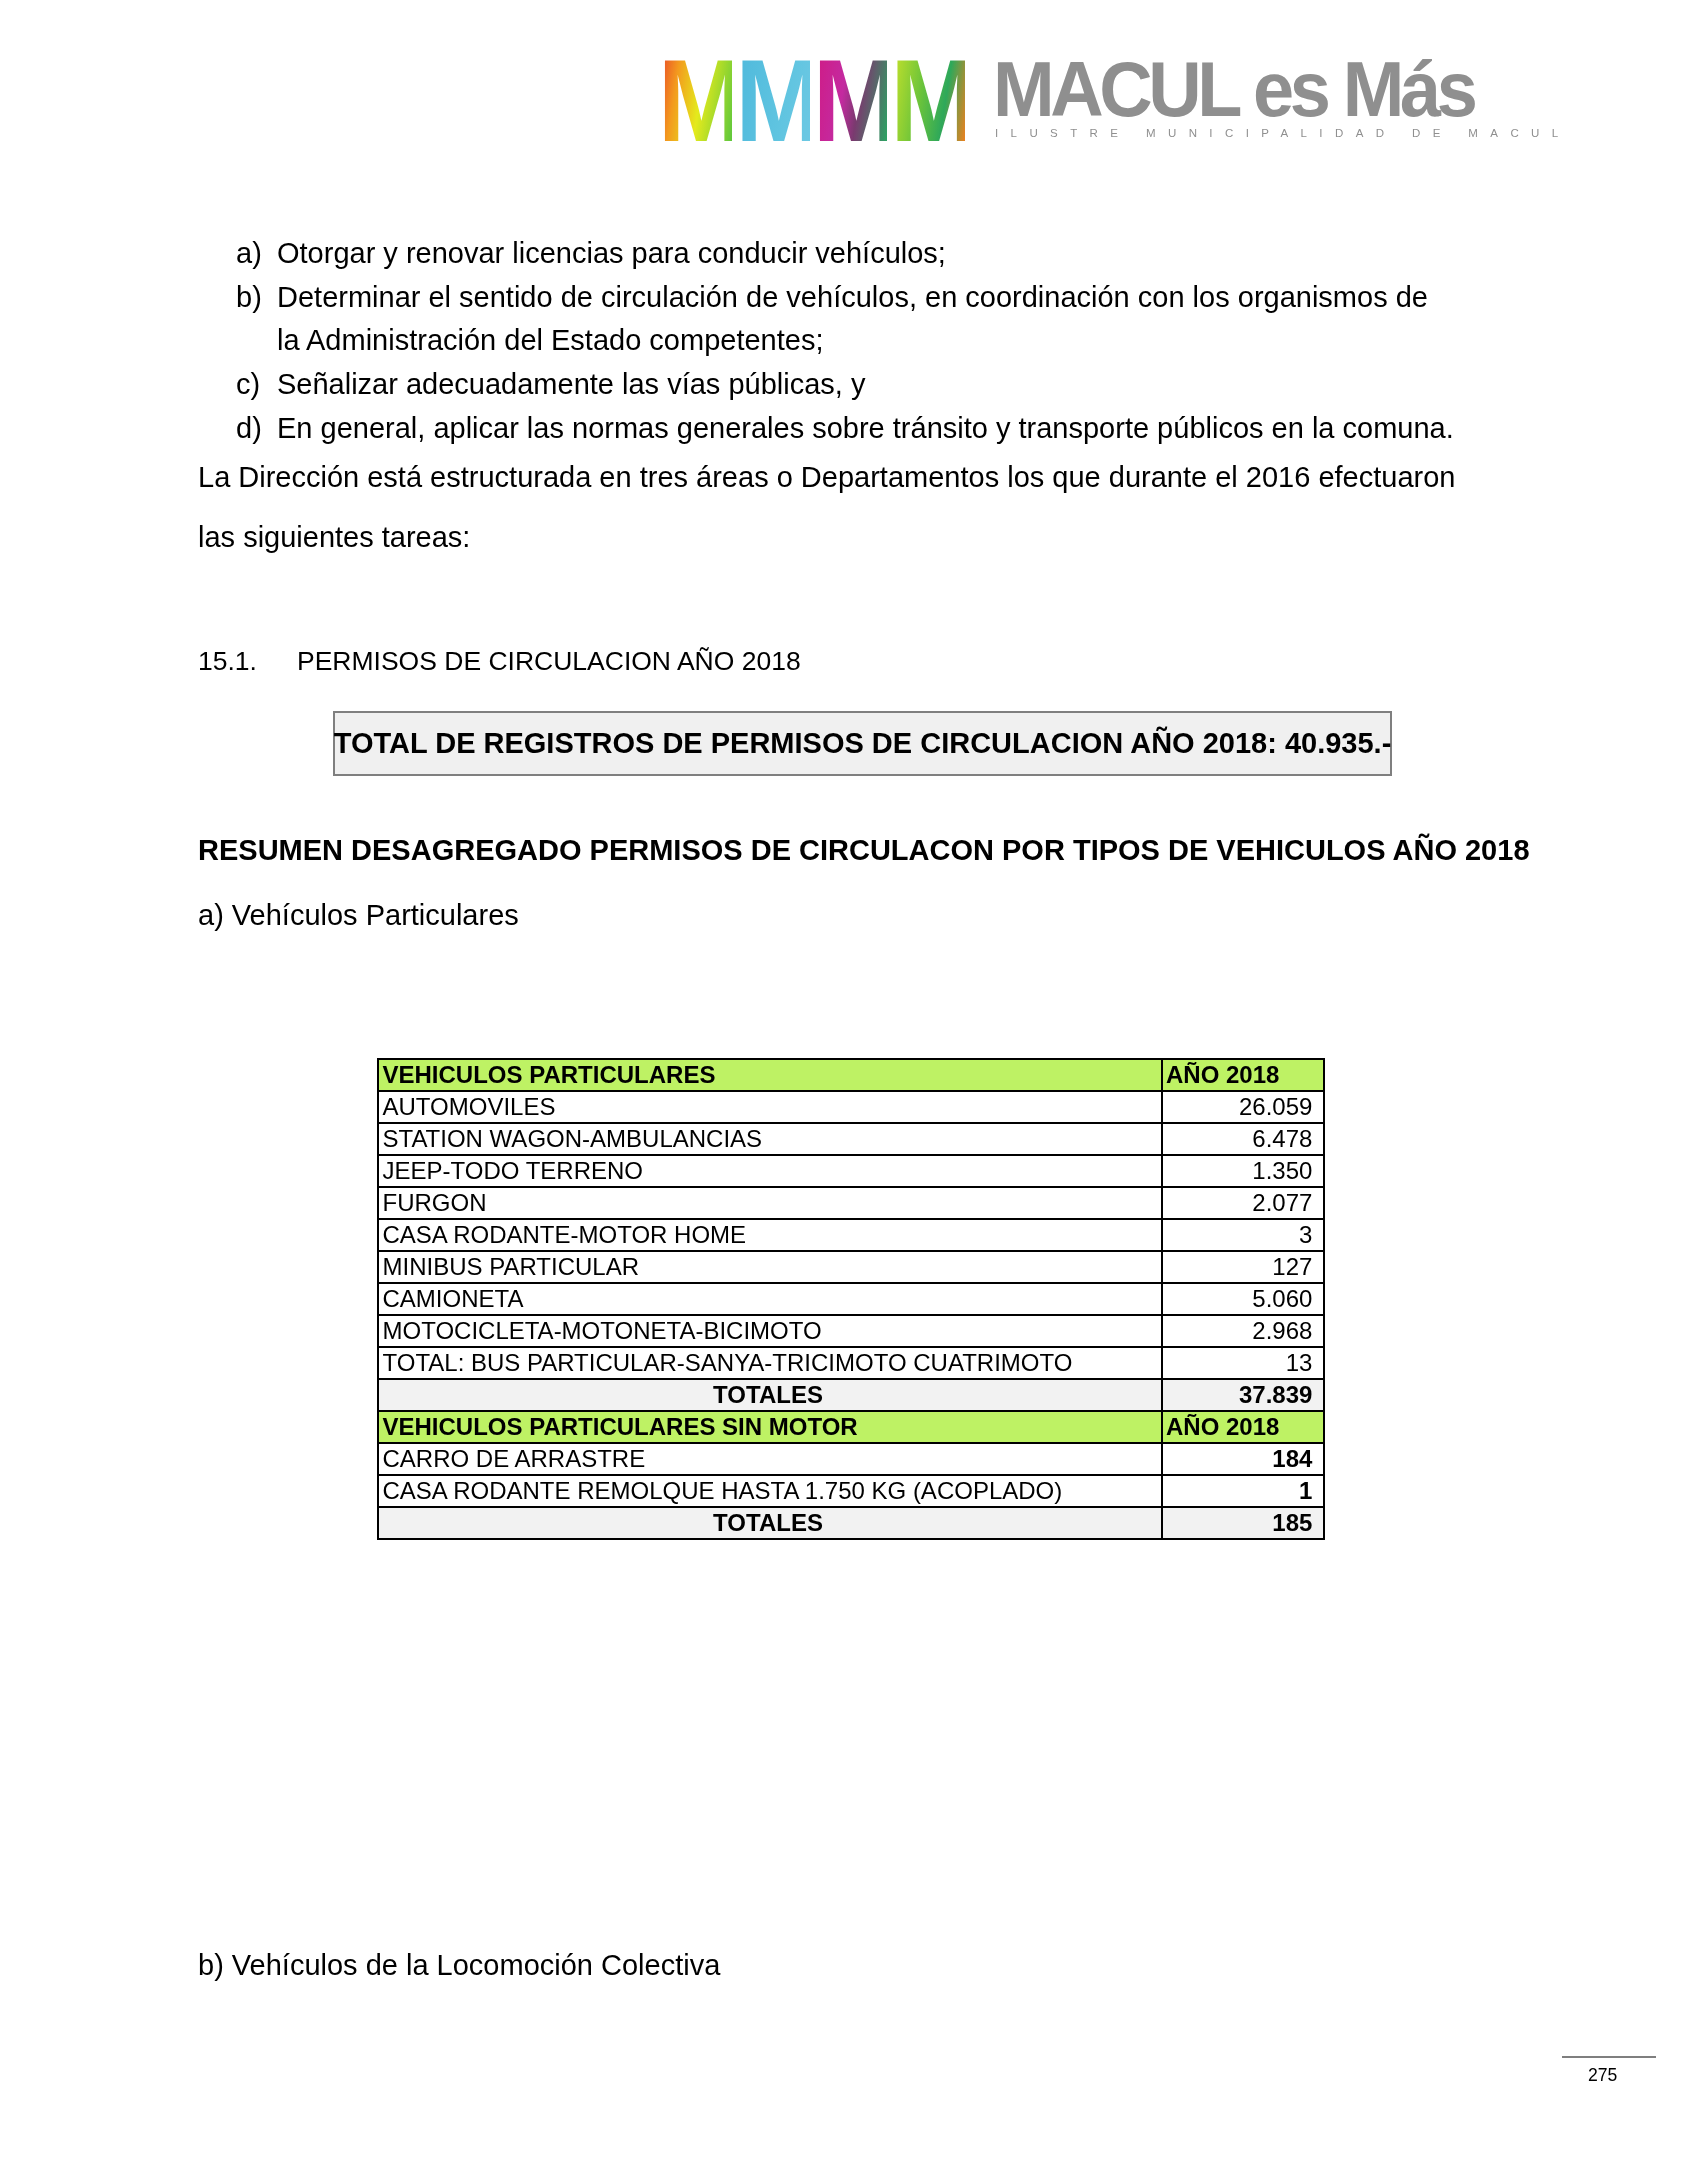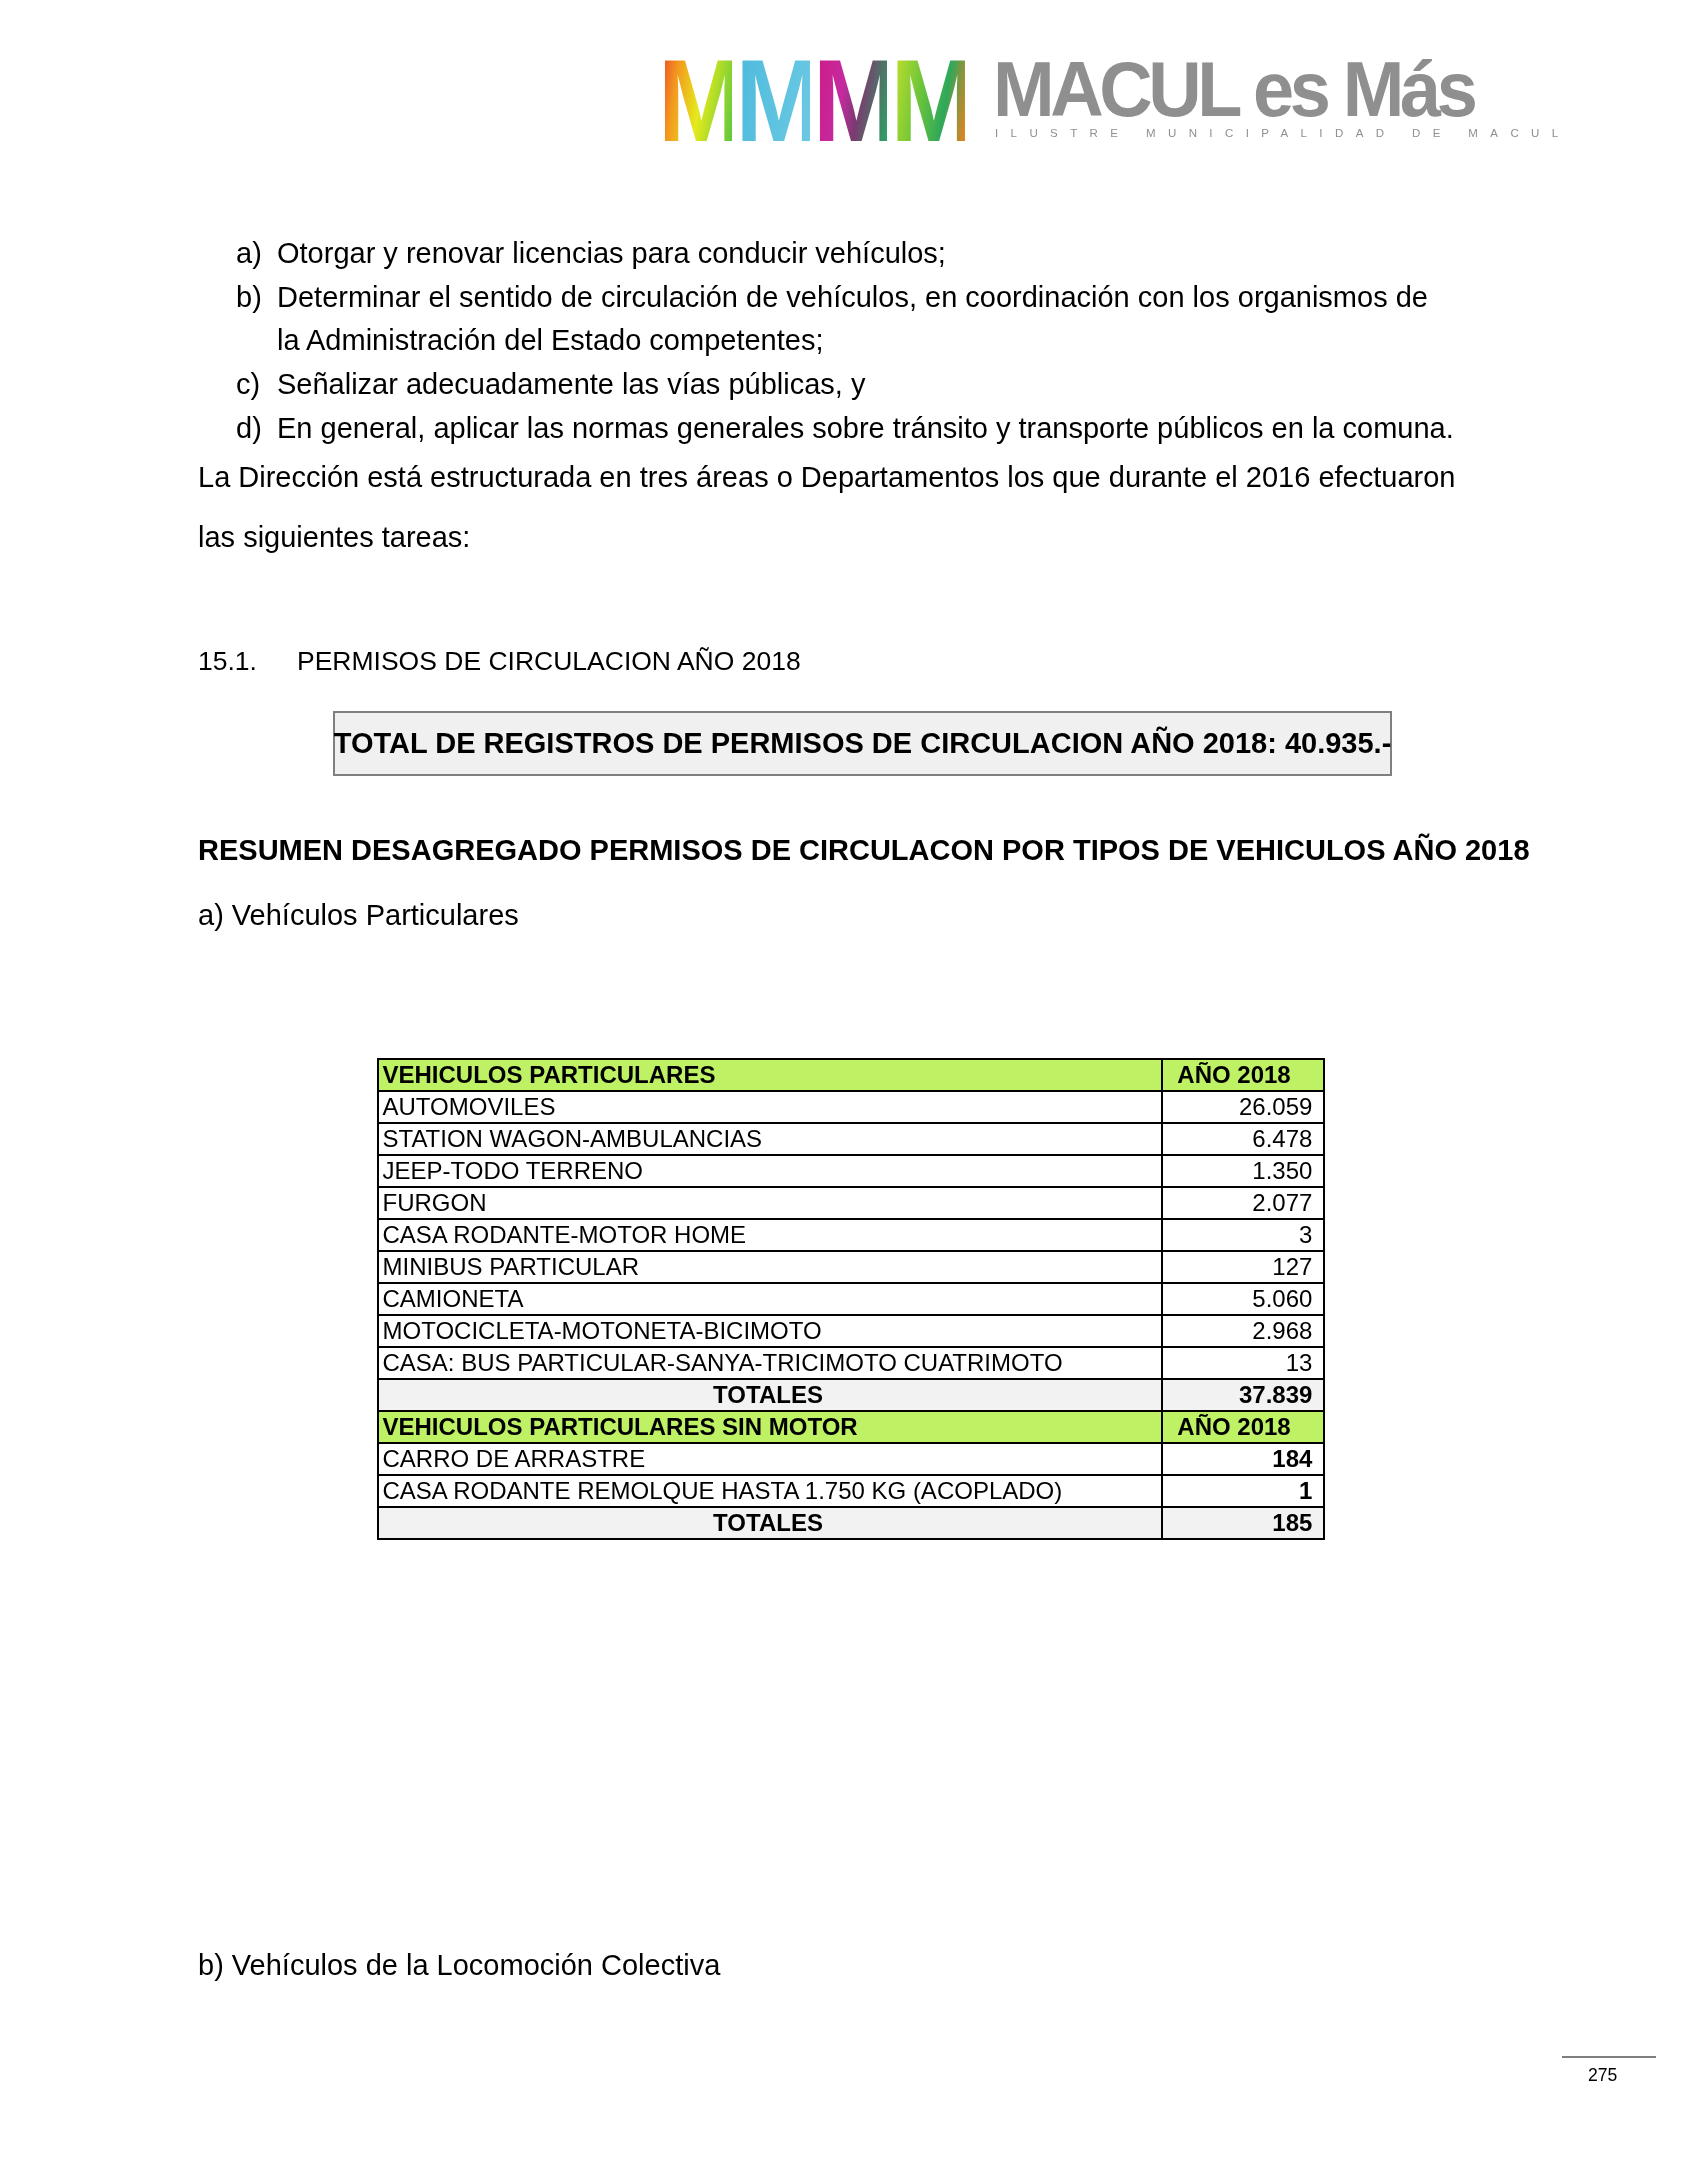--- a/index.html
+++ b/index.html
@@ -42,21 +42,21 @@
     .sub-heading { position: absolute; left: 198px; font-size: 29px; line-height: 35px; white-space: nowrap; }
 
     
     table.vt { position: absolute; left: 377px; top: 1058px; width: 948px;
                border-collapse: collapse; font-size: 24px; }
     table.vt td { border: 2.6px solid #000; height: 30px; padding: 0 7px 0 3.5px; line-height: 30px;
                   white-space: nowrap; }
     table.vt td.col1 { width: 771px; }
     table.vt td.col2 { text-align: right; padding-right: 10.6px; }
     table.vt tr.head td { background: #bef264; font-weight: 700; }
-    table.vt tr.head td.col2 { text-align: center; padding-right: 21px; }
+    table.vt tr.head td.col2 { text-align: left; padding-right: 21px; }
     table.vt tr.total td { background: #f2f2f2; font-weight: 700; }
     table.vt tr.total td.col1 { text-align: center; margin-top: 28px; }
     table.vt td.bold { font-weight: 700; }
 
     .page-rule { position: absolute; left: 1562px; top: 2056px; width: 94px; height: 1.8px; background: #7f7f7f; }
     .page-num { position: absolute; left: 1588px; top: 2064px; font-size: 17.6px; line-height: 23px; }
   </style>
 </head>
 <body>
 
@@ -131,21 +131,21 @@
     </tr>
     <tr>
       <td class="col1">CAMIONETA</td>
       <td class="col2">5.060</td>
     </tr>
     <tr>
       <td class="col1">MOTOCICLETA-MOTONETA-BICIMOTO</td>
       <td class="col2">2.968</td>
     </tr>
     <tr>
-      <td class="col1">CASA: BUS PARTICULAR-SANYA-TRICIMOTO CUATRIMOTO</td>
+      <td class="col1">TOTAL: BUS PARTICULAR-SANYA-TRICIMOTO CUATRIMOTO</td>
       <td class="col2">13</td>
     </tr>
     <tr class="total">
       <td class="col1">TOTALES</td>
       <td class="col2">37.839</td>
     </tr>
     <tr class="head">
       <td class="col1">VEHICULOS PARTICULARES SIN MOTOR</td>
       <td class="col2">AÑO 2018</td>
     </tr>

